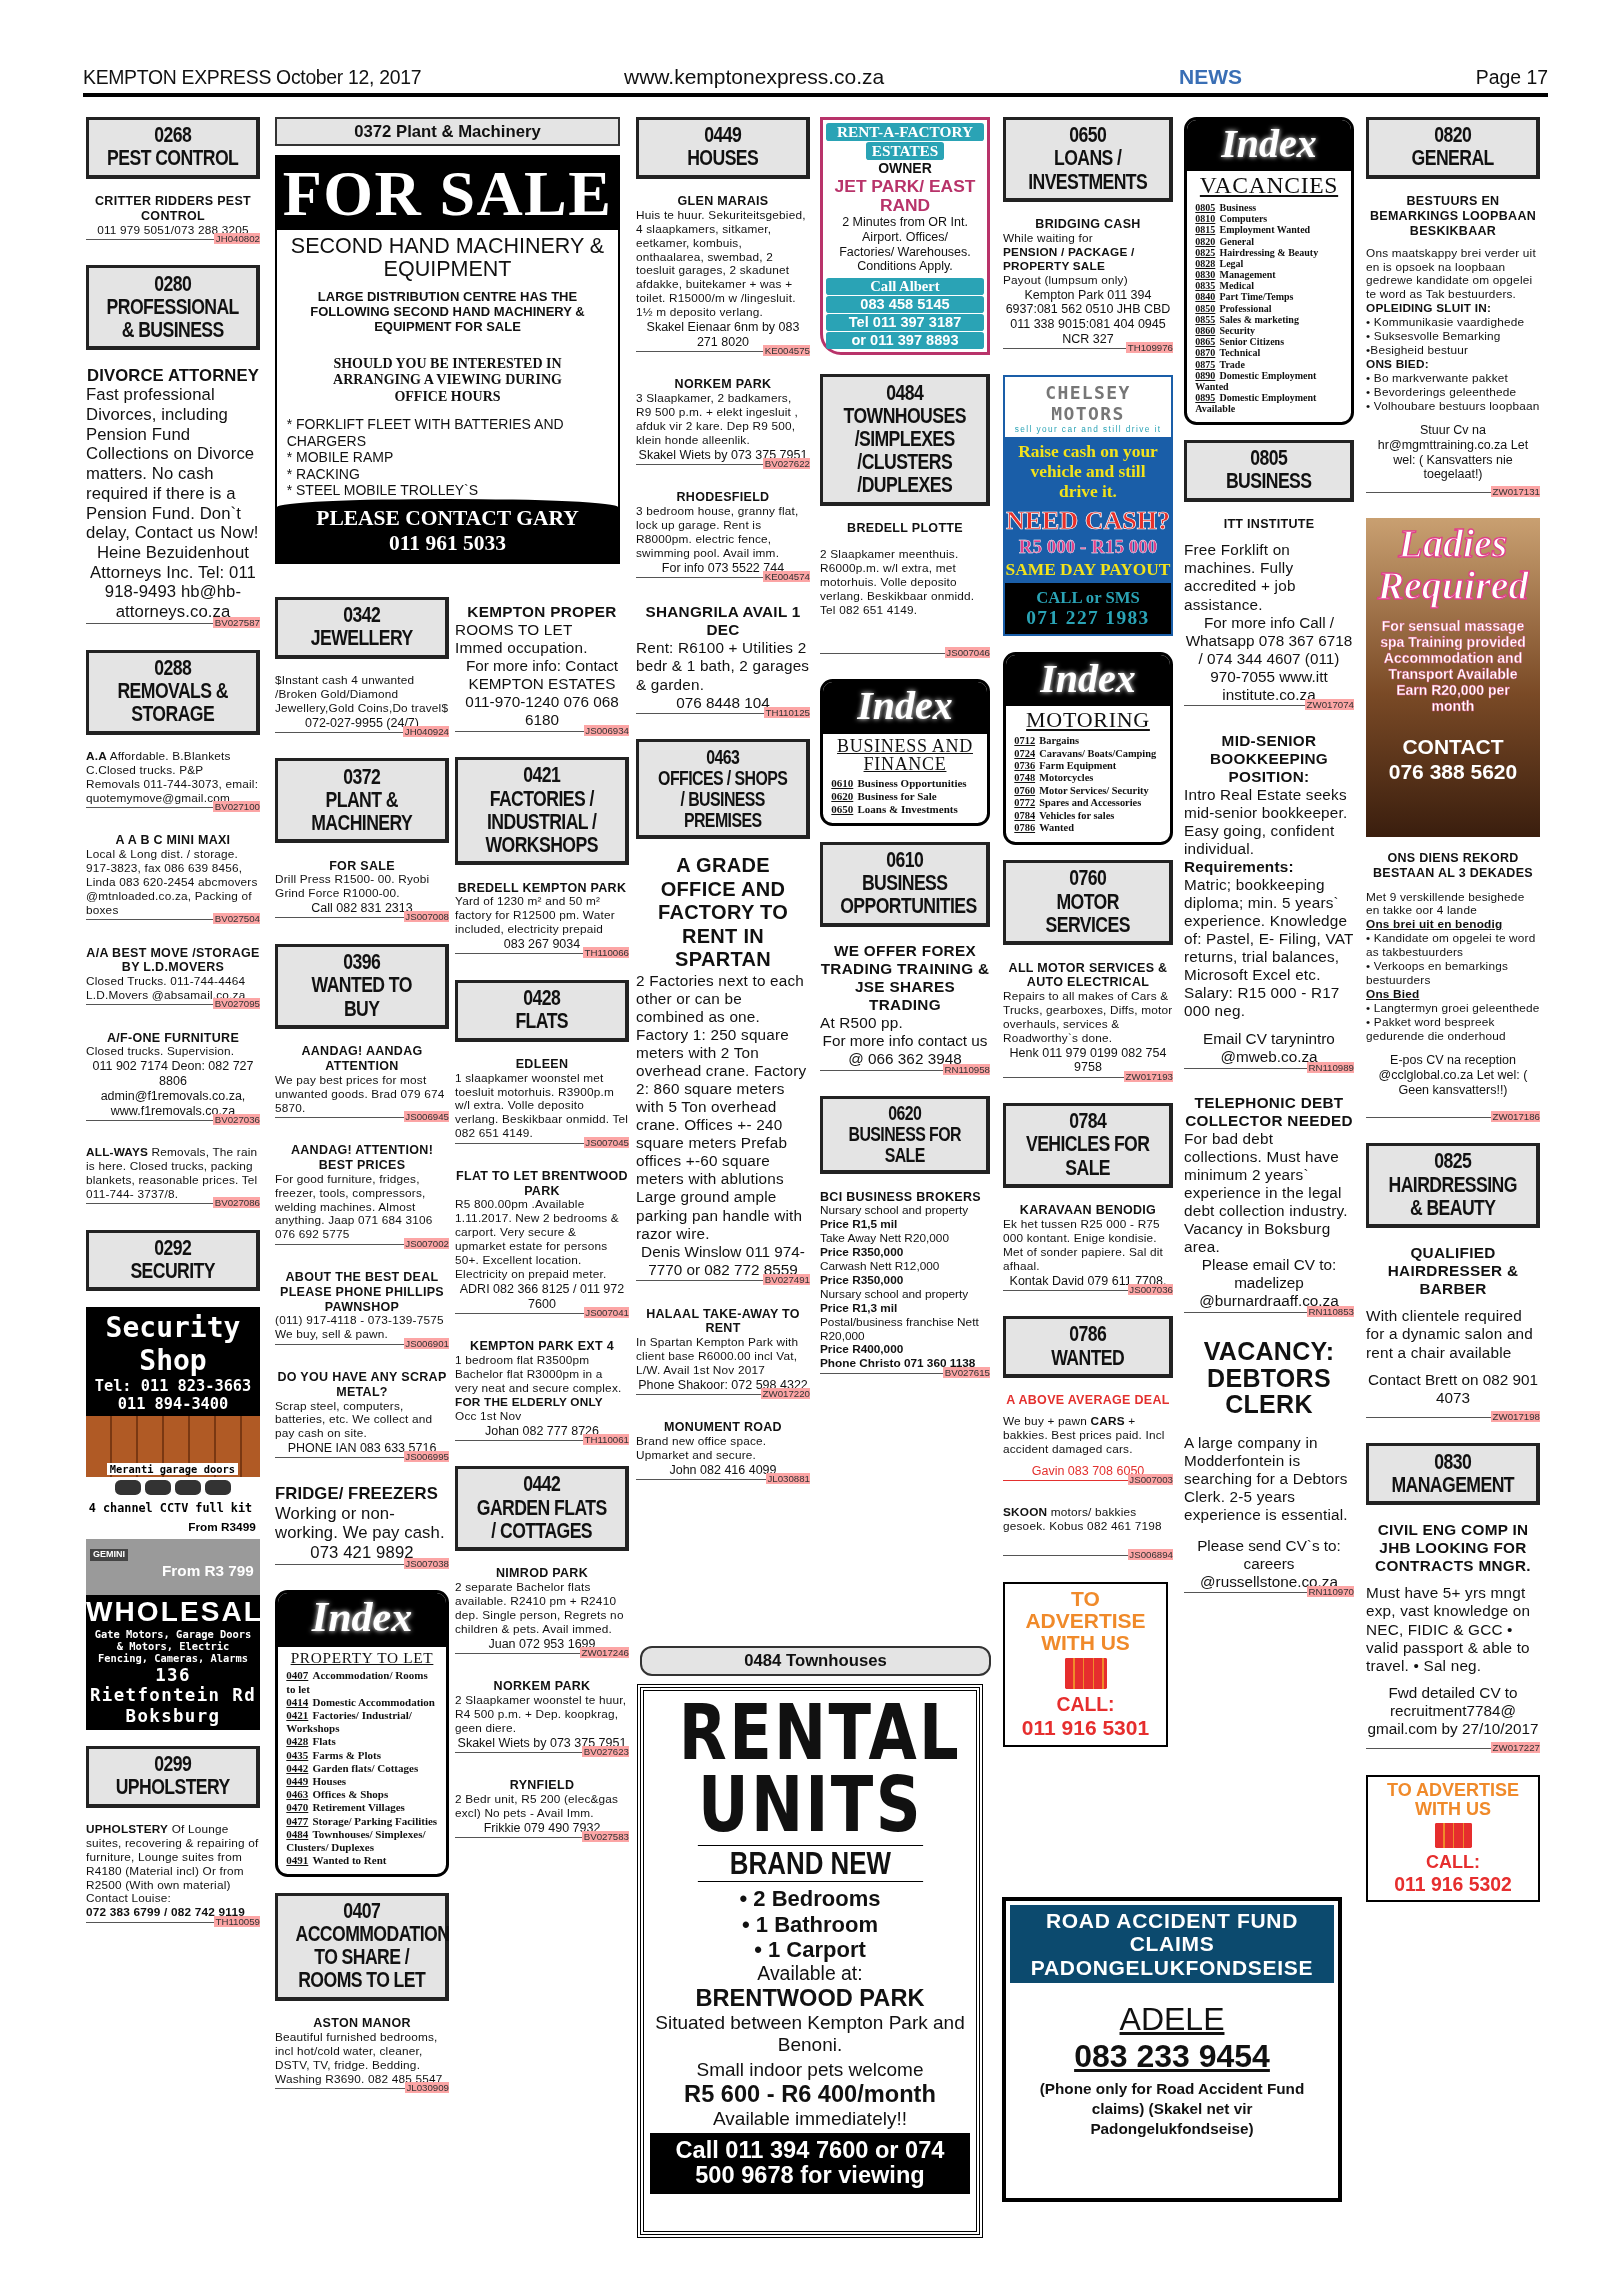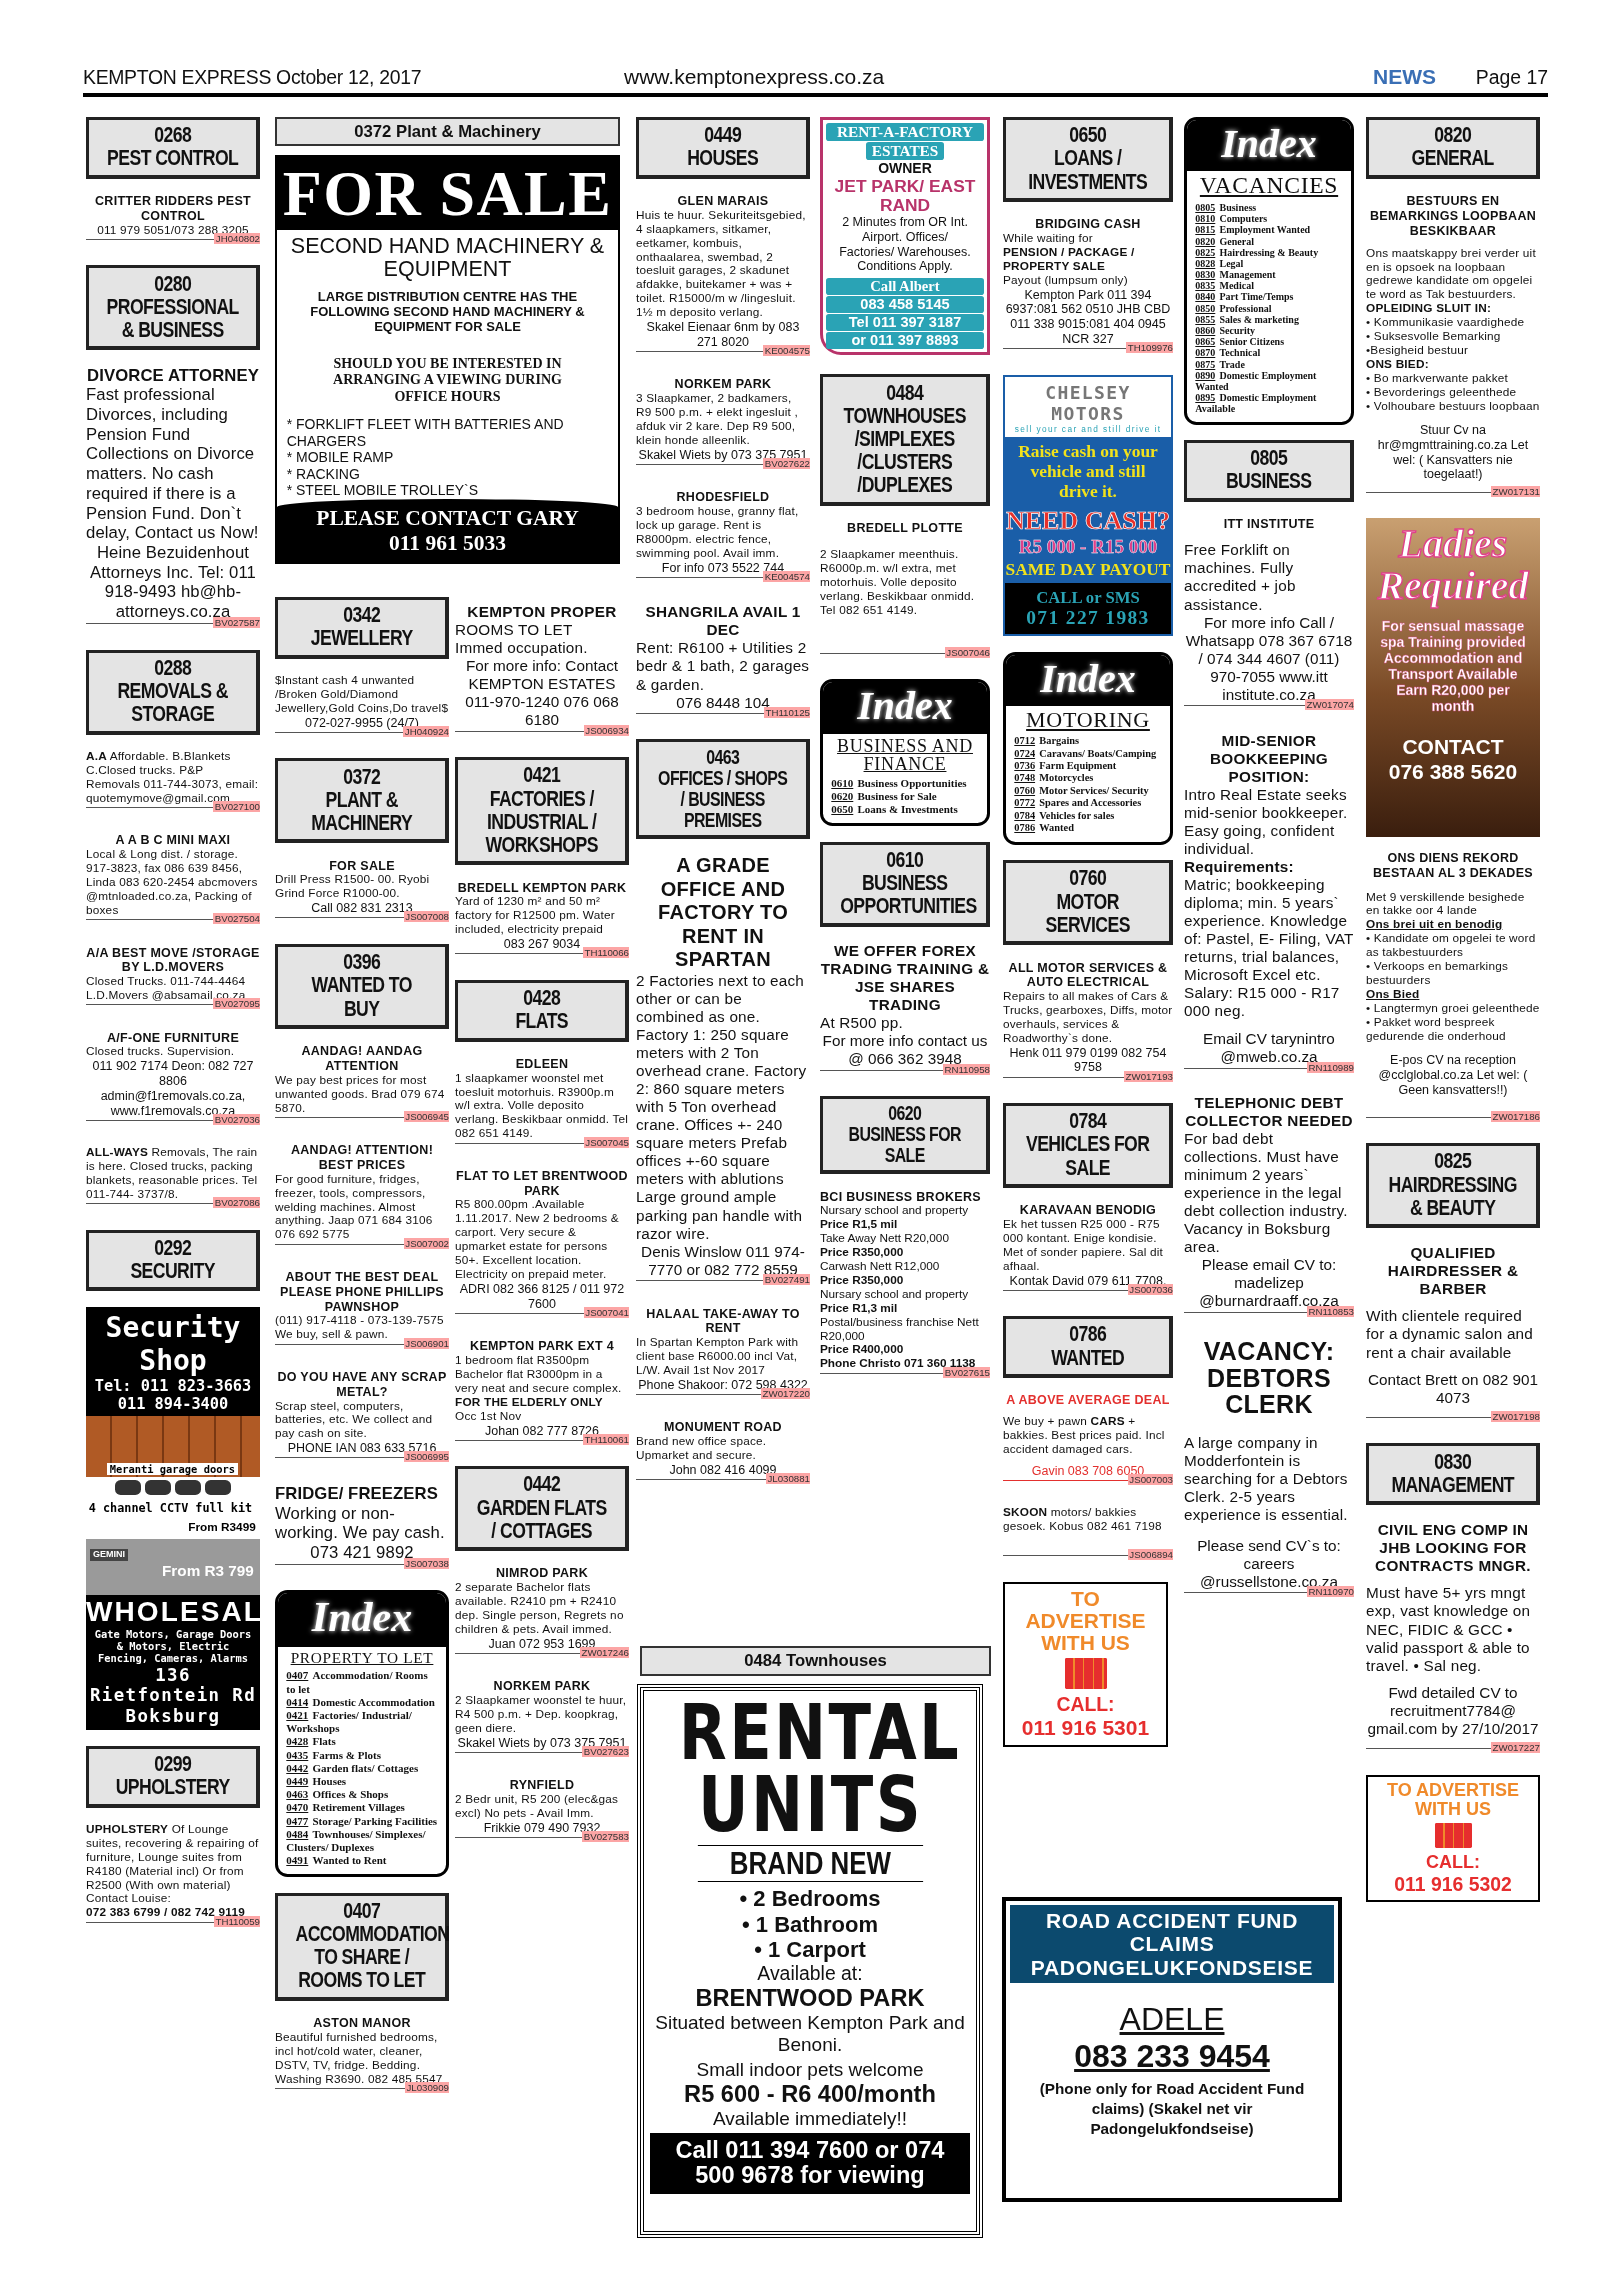--- a/index.html
+++ b/index.html
@@ -1,20 +1,20 @@
 <!DOCTYPE html>
 <html style="font-size:11px"><head>
 <meta charset="utf-8">
 <style>
 *{box-sizing:border-box;margin:0;padding:0}
 body{width:1624px;height:2295px;background:#fff;font-family:"Liberation Sans",sans-serif;color:#111;position:relative;overflow:hidden}
 .masthead{position:absolute;left:83px;top:61px;width:1465px;height:36px;border-bottom:4.9px solid #000;display:flex;align-items:flex-end;padding-bottom:4.2px}
 .mh-left{font-size:19.4px;letter-spacing:-0.3px;width:541px}
 .mh-url{font-size:21px;width:555px;text-align:left}
-.mh-news{font-size:21px;font-weight:bold;color:#3a6fb5;width:257px;text-align:right}
+.mh-news{font-size:21px;font-weight:bold;color:#3a6fb5;width:257px;}
 .mh-page{font-size:19.4px;flex:1;text-align:right}
 .col{position:absolute;top:117px;font-size:11.8px;line-height:1.18}
 .hdr{border:3.5px solid #222;border-right-width:4.2px;border-bottom-width:4.2px;background:#e4e4e4;text-align:center;font-weight:bold;font-family:"Liberation Sans",sans-serif;letter-spacing:-0.7px;line-height:1.08;padding:4.2px 2.8px;margin-bottom:15.3px;font-stretch:condensed}
 .hdr .num,.hdr .ttl{display:block;font-size:21.5px;transform:scaleX(.82)}
 .hdr.small .num,.hdr.small .ttl{font-size:19.4px}
 .ad{margin-bottom:14px}
 .ad .t{font-weight:bold;text-align:center;font-size:12.5px;letter-spacing:0.3px}
 .ad .b{font-size:11.8px;letter-spacing:0.2px}
 .ad .c{font-weight:normal;text-align:center;font-size:12.5px}
 .ad .big{font-size:16.7px;letter-spacing:0.1px}
@@ -338,21 +338,21 @@
     <div class="ref"><span>ZW017220</span></div>
   </div>
   <div class="ad">
     <div class="t">MONUMENT ROAD</div>
     <div class="b">Brand new office space. Upmarket and secure.</div>
     <div class="c">John 082 416 4099</div>
     <div class="ref"><span>JL030881</span></div>
   </div>
 </div>
 
-<div style="position:absolute;left:640px;top:1646px;width:351px;" class="sec-hdr-wide"><span>0484  Townhouses</span></div>
+<div style="position:absolute;left:640px;top:1646px;width:351px;border-radius:12px;" class="sec-hdr-wide"><span>0484  Townhouses</span></div>
 <div style="position:absolute;left:640px;top:1687px;width:340px;height:548px;border:4.2px double #000;outline:1.4px solid #000;outline-offset:2.1px;text-align:center;padding:5.6px">
   <div style="font-size:76px;font-weight:900;line-height:.95;letter-spacing:2.8px;font-family:'DejaVu Sans',sans-serif;transform:scaleX(.82)">RENTAL</div>
   <div style="font-size:76px;font-weight:900;line-height:.95;letter-spacing:2.8px;font-family:'DejaVu Sans',sans-serif;transform:scaleX(.82)">UNITS</div>
   <div style="font-size:30.5px;font-weight:900;border-top:1.4px solid #000;border-bottom:1.4px solid #000;margin:4.2px 28px;transform:scaleX(.85)">BRAND NEW</div>
   <div style="font-size:22px;font-weight:bold;line-height:1.15">
     <div>• 2 Bedrooms</div>
     <div>• 1 Bathroom</div>
     <div>• 1 Carport</div>
   </div>
   <div style="font-size:19.4px">Available at:</div>

